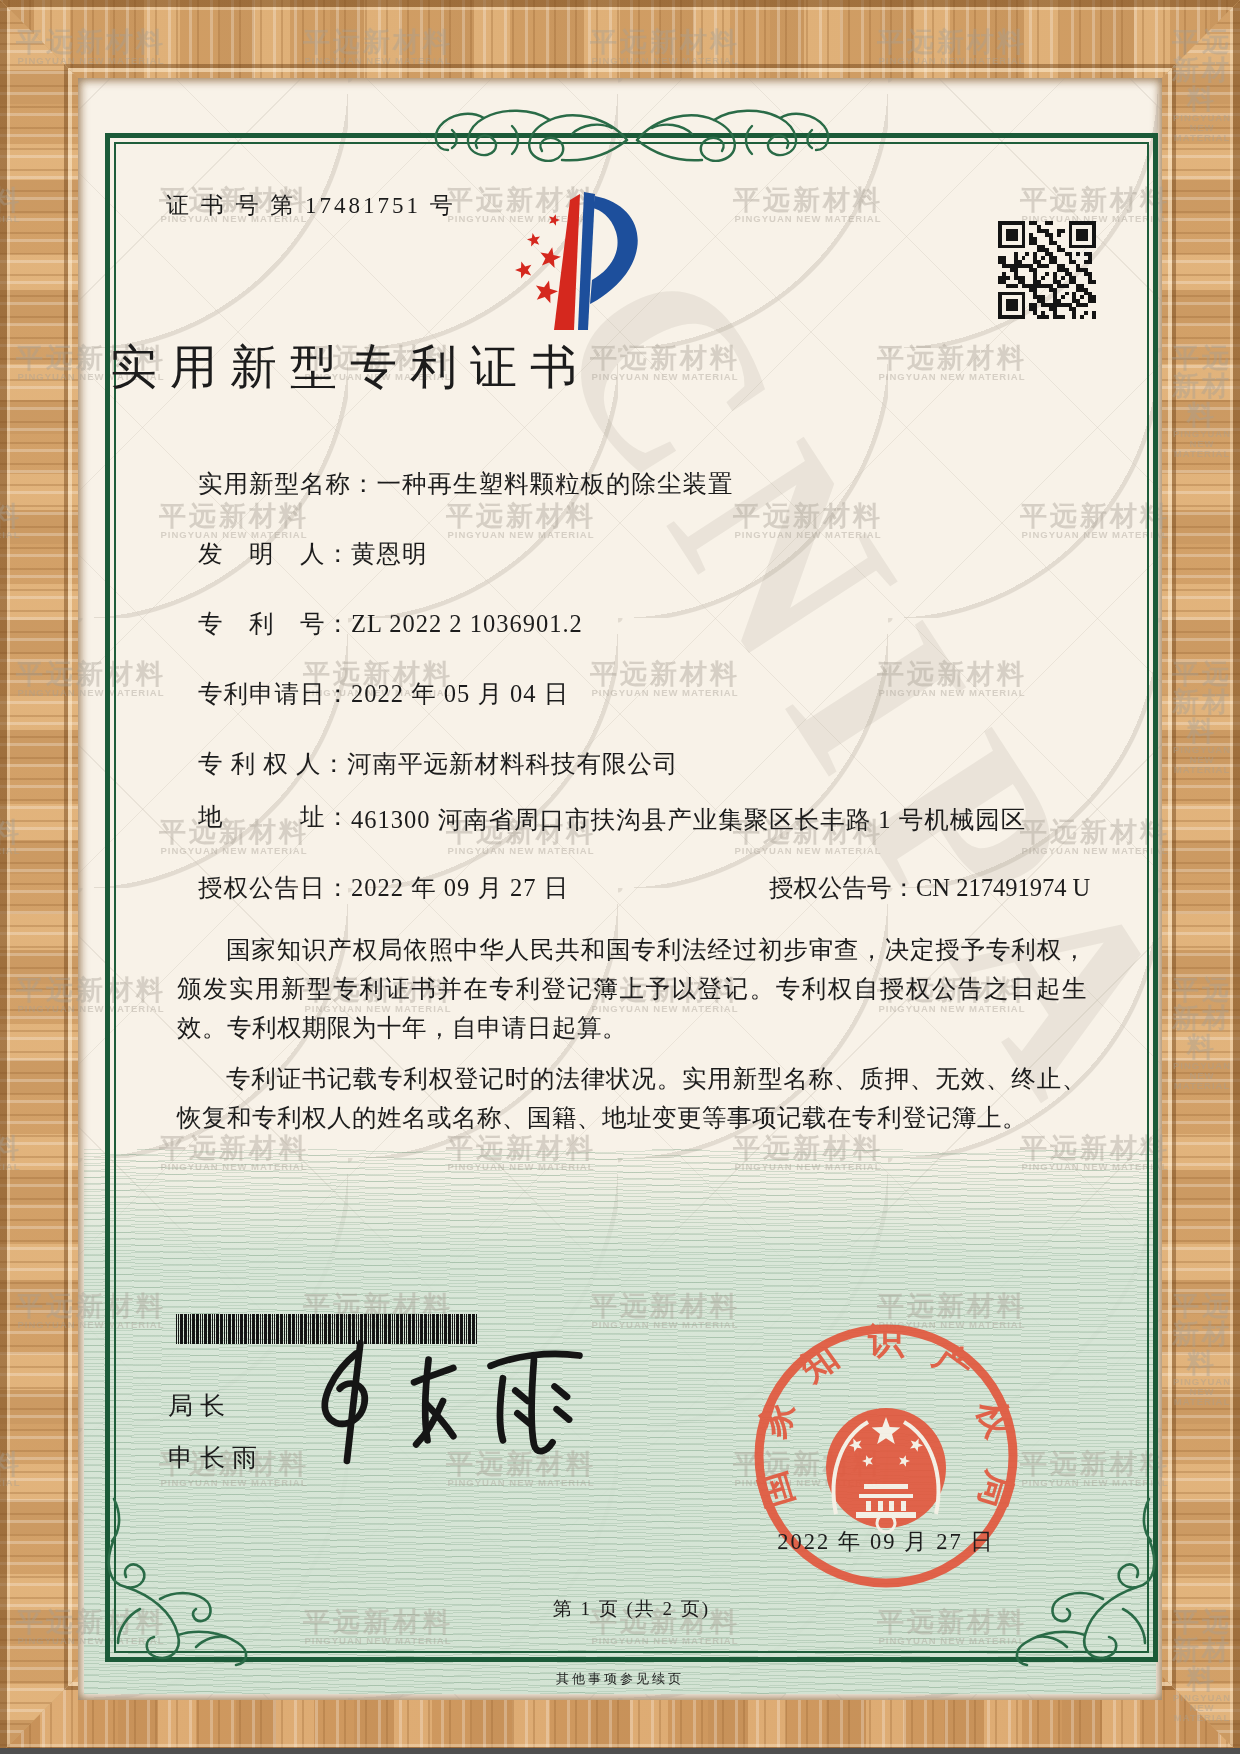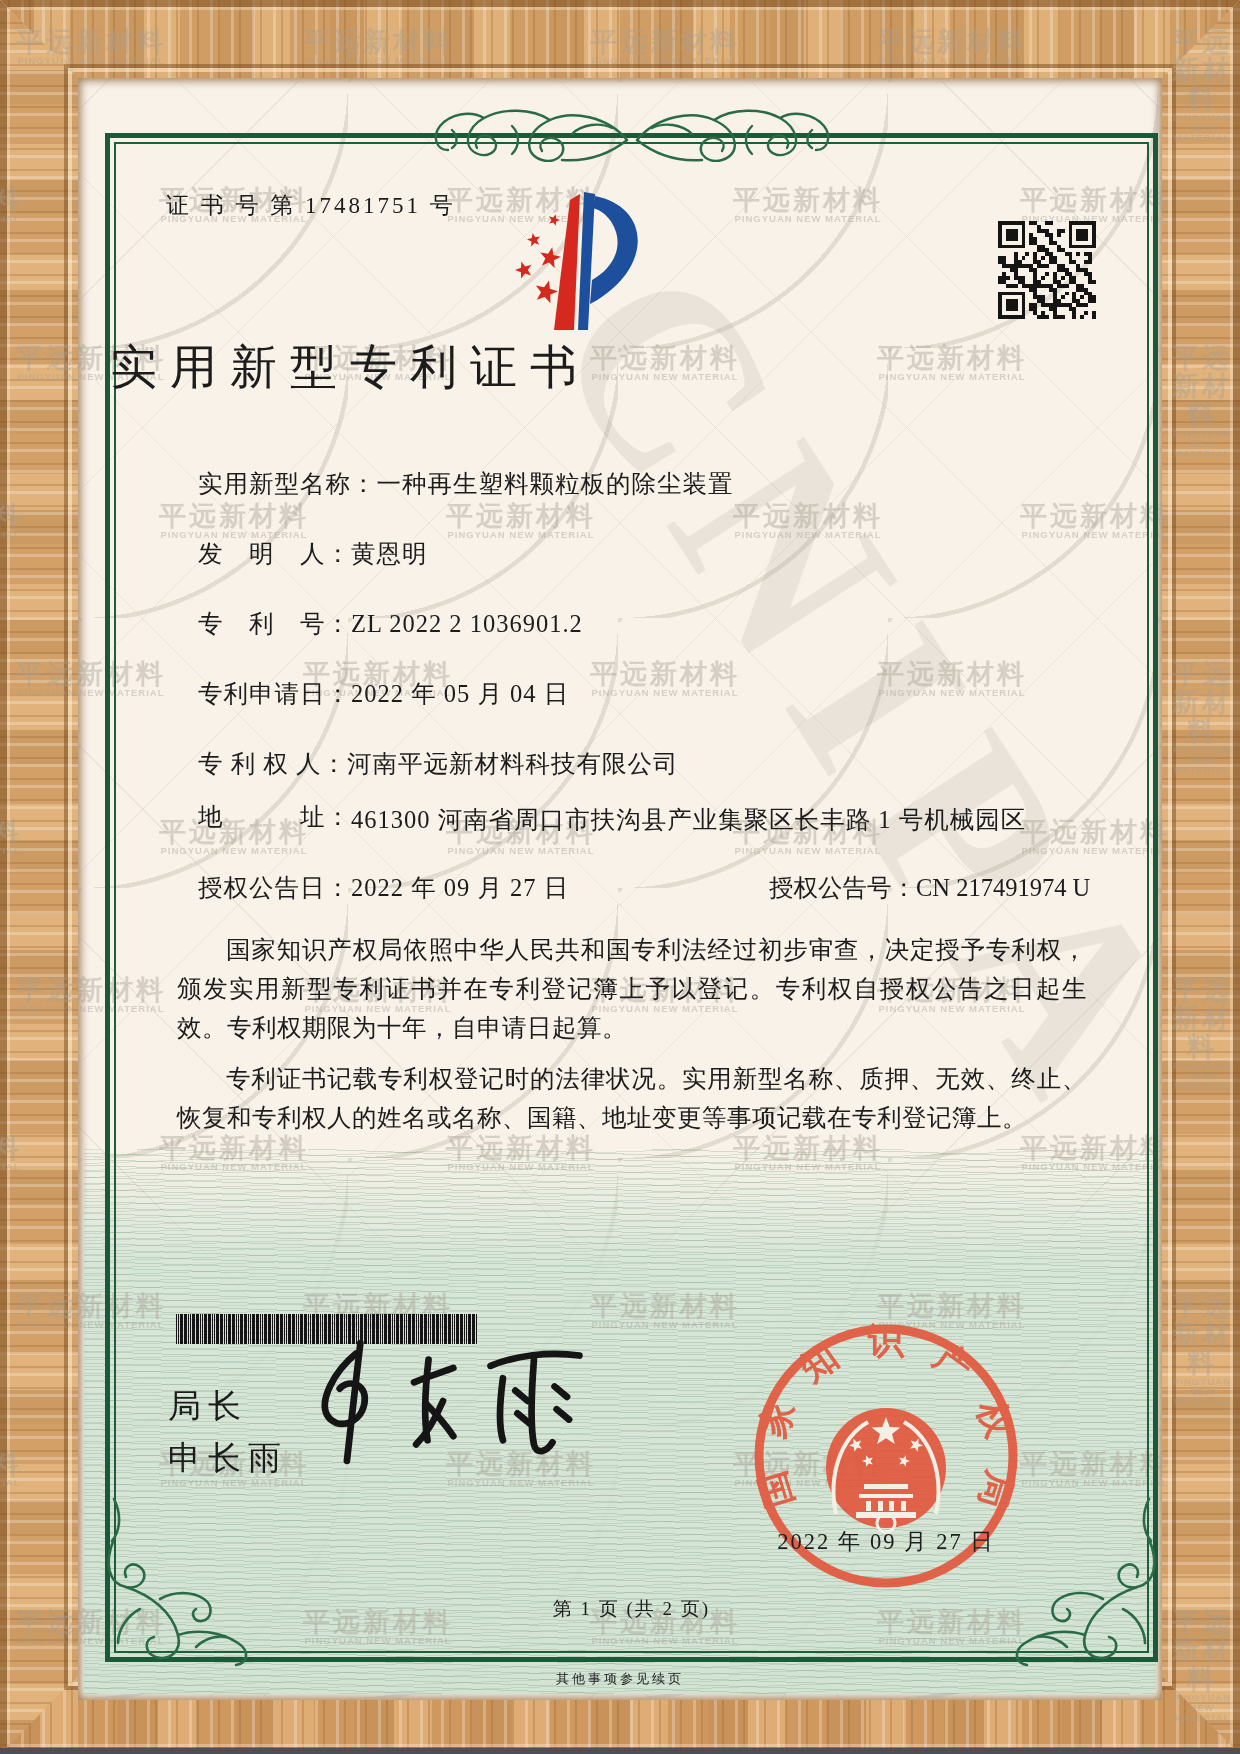--- a/index.html
+++ b/index.html
@@ -86,21 +86,21 @@
   .fvalue{letter-spacing:1px;}
   .addr-row{display:flex;white-space:normal;}
   .addr-val{width:700px;letter-spacing:1px;line-height:40px;}
   .grant-no{position:absolute;left:604px;top:0;}
 
   .paras{position:absolute;left:55px;right:54px;top:780px;font-size:24.5px;line-height:39px;
     text-align:justify;letter-spacing:.5px;}
   .paras p{margin:12px;text-indent:2em;}
 
   .barcode{position:absolute;left:66px;top:1176px;width:306px;height:30px;}
-  .director{position:absolute;left:58px;top:1242px;font-size:33px;letter-spacing:7px;line-height:52px;}
+  .director{position:absolute;left:58px;top:1242px;font-size:25px;letter-spacing:7px;line-height:52px;}
   .signature{position:absolute;left:178px;top:1198px;}
   .seal{position:absolute;left:638px;top:1180px;width:276px;height:276px;opacity:.9;}
   .seal-date{position:absolute;left:638px;top:1388px;width:276px;text-align:center;
     font-size:22.5px;letter-spacing:2px;color:#1d1d1d;}
   .page-info{position:absolute;left:0;right:0;top:1458px;text-align:center;font-size:19px;letter-spacing:2px;}
 
   .footer-note{position:absolute;left:0;right:0;top:1592px;text-align:center;font-size:13px;
     letter-spacing:3px;z-index:3;}
 </style>
 </head>

